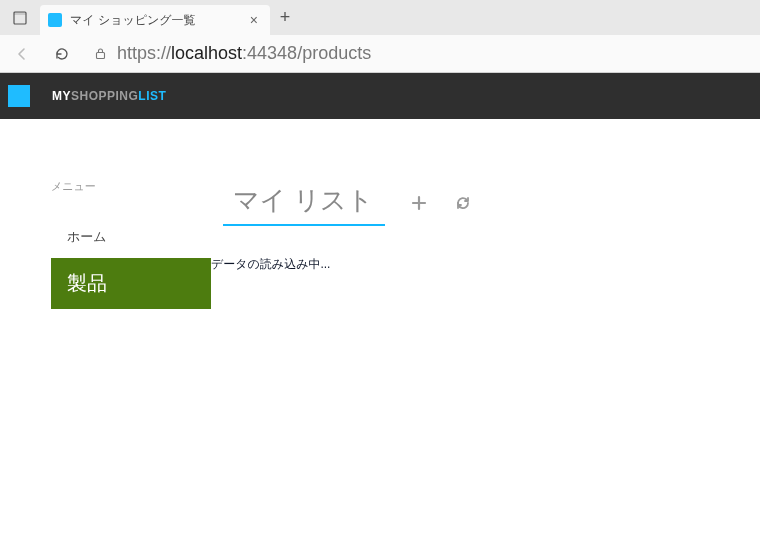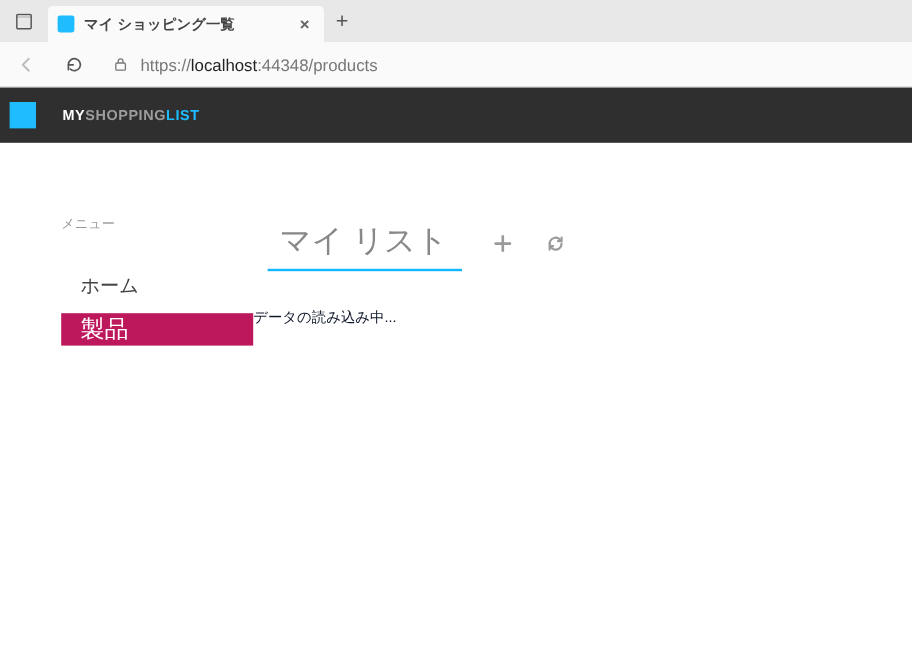--- a/index.html
+++ b/index.html
@@ -2,48 +2,48 @@
 <html><head>
 <meta charset="utf-8">
 <style>
   * { box-sizing: border-box; margin: 0; padding: 0; }
   html, body { width: 760px; height: 539px; font-family: "Segoe UI", Meiryo, sans-serif; background: #fff; overflow: hidden; }
 
   
   .browser-chrome { background: #e8e8e8; }
   .title-bar { height: 35px; display: flex; align-items: stretch; background: #e8e8e8; }
   .title-icon { width: 40px; display: flex; align-items: center; justify-content: center; color: #333; }
-  .tab { display: flex; align-items: center; background: #fafafa; border-radius: 4px 4px 0 0; margin-top: 5px; padding: 0 8px; width: 230px; height: 30px; gap: 8px; font-size: 12px; color: #444; font-weight: bold; }
+  .tab { display: flex; align-items: center; background: #fafafa; border-radius: 4px 4px 0 0; margin-top: 5px; padding: 0 8px; width: 230px; height: 30px; gap: 8px; font-size: 12px; color: #444; }
   .tab .favicon { width: 14px; height: 14px; background: linear-gradient(135deg, #1fbcff, #1fbcff); border-radius: 2px; }
   .tab .title { flex: 1; white-space: nowrap; overflow: hidden; text-overflow: ellipsis; }
   .tab .close { font-size: 14px; color: #666; cursor: pointer; padding: 0 4px; }
   .new-tab { display: flex; align-items: center; justify-content: center; width: 30px; font-size: 18px; color: #555; cursor: pointer; }
 
   .addr-bar { height: 38px; background: #fafafa; border-bottom: 1px solid #d0d0d0; display: flex; align-items: center; padding: 0 8px; gap: 12px; }
   .nav-btn { width: 28px; height: 28px; display: flex; align-items: center; justify-content: center; color: #555; cursor: pointer; border-radius: 4px; }
   .nav-btn.disabled { color: #bcbcbc; cursor: default; }
-  .url-box { flex: 1; display: flex; align-items: center; gap: 10px; padding: 0 6px; font-size: 14px; color: #555; }
+  .url-box { flex: 1; display: flex; align-items: center; gap: 10px; padding: 0 6px; font-size: 18px; color: #555; }
   .url-box .lock { color: #777; }
   .url-text { color: #777; }
   .url-text .host { color: #222; }
 
   
   .app-header { height: 46px; background: #2f2f2f; display: flex; align-items: center; padding-left: 8px; }
   .brand-square { width: 22px; height: 22px; background: #1fbcff; margin-right: 22px; }
   .brand-text { font-weight: 700; font-size: 12px; letter-spacing: 0.5px; }
   .brand-text .w1 { color: #fff; }
   .brand-text .w2 { color: #9d9d9d; }
   .brand-text .w3 { color: #1fbcff; }
 
   
   .content { display: flex; padding: 30px 0 0 0; }
   .sidebar { width: 180px; padding: 30px 0 0 20px; margin-left: 31px; }
   .menu-label { font-size: 11px; color: #999; margin-bottom: 24px; }
-  .menu-item { font-size: 16px; color: #444; padding: 10px 16px; cursor: pointer; margin-bottom: 2px; }
-  .menu-item.active { background: #be185d; color: #fff; font-size: 20px; padding: 0 16px; font-family: Liberation Serif, serif; }
+  .menu-item { font-size: 13px; color: #444; padding: 10px 16px; cursor: pointer; margin-bottom: 2px; }
+  .menu-item.active { background: #4d7c0f; color: #fff; font-size: 20px; padding: 12px 16px; font-family: Liberation Serif, serif; }
 
   .main { flex: 1; padding: 30px 20px 0 0; }
   .title-row { display: flex; align-items: center; gap: 26px; }
   .page-title-wrap { display: flex; align-items: flex-end; }
   .title-bar-accent { width: 12px; background: #11b8ff; }
   .page-title { font-size: 26px; color: #888; padding: 4px 12px 6px 10px; border-bottom: 2px solid #11b8ff; font-weight: 400; }
   .title-actions { display: flex; gap: 28px; color: #9a9a9a; }
   .icon-btn { cursor: pointer; display: flex; align-items: center; justify-content: center; }
   .loading-text { margin-top: 30px; font-size: 12px; color: #0f172a; }
 

